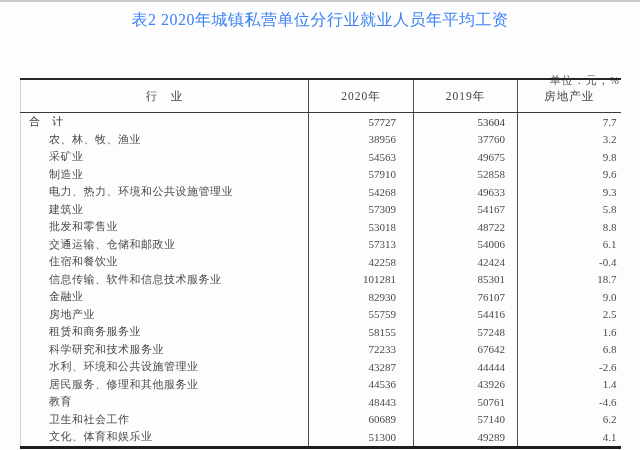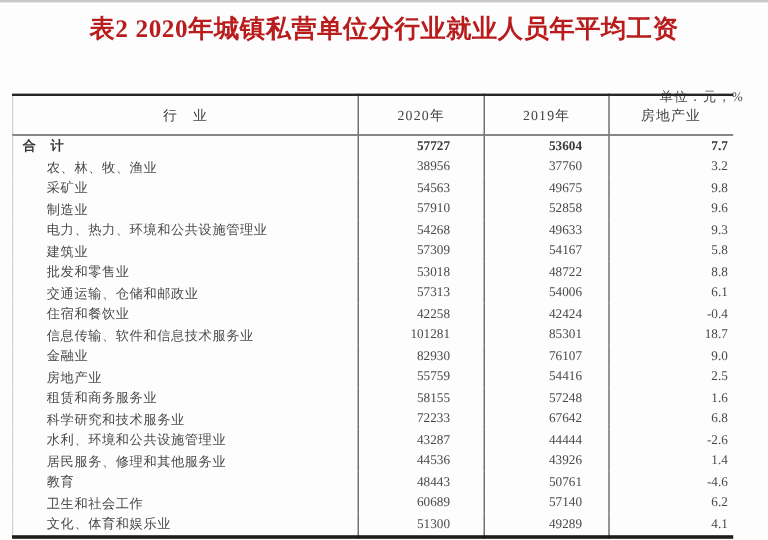--- a/index.html
+++ b/index.html
@@ -9,36 +9,36 @@
     background:#fdfdfd;
     border-top:2px solid #c9c9c9;
     box-sizing:border-box;
     font-family:"Liberation Serif","DejaVu Serif",serif;
     color:#474747;
     overflow:hidden;
   }
   .title{
     padding-top:8px;
     text-align:center;
-    font-size:21px;
-    font-weight:bold;
-    color:#b91c1c;
+    font-size:16px;
+    font-weight:normal;
+    color:#3b82f6;
     letter-spacing:0.5px;
   }
   .unit{
     position:absolute;
     top:71px;
     right:20px;
     font-size:11px;
     color:#4a4a4a;
     letter-spacing:1px;
   }
   table.wage{
     position:absolute;
-    top:76px;left:10px;
+    top:76px;left:20px;
     width:600px;
     border-collapse:collapse;
     table-layout:fixed;
     border-top:2px solid #262626;
     border-bottom:3px solid #1d1d1d;
     border-left:1px solid #d2d2d2;
   }
   col.c1{width:288px;}
   col.c2{width:105px;}
   col.c3{width:104px;}
@@ -57,24 +57,24 @@
   tbody td{
     height:17.5px;
     font-size:11px;
     padding:0;
     color:#4a4a4a;
     white-space:nowrap;
     overflow:hidden;
   }
   td.ind{text-align:left;padding-left:8px;letter-spacing:0.5px;}
   td.ind.indent{padding-left:28px;}
-  td.num{text-align:right;padding-right:28px;font-family:"Liberation Serif","DejaVu Serif",serif;}
-  td.num.n2019{padding-right:22px;}
+  td.num{text-align:right;padding-right:17px;font-family:"Liberation Serif","DejaVu Serif",serif;}
+  td.num.n2019{padding-right:12px;}
   td.num.growth{padding-right:4px;}
-  tr.total td{font-weight:bold;color:#383838;margin-left:44px;}
+  tr.total td{font-weight:normal;color:#383838;margin-left:44px;}
 </style>
 </head>
 <body>
 
 <div class="page">
   <div class="title">表2 2020年城镇私营单位分行业就业人员年平均工资</div>
   <div class="unit">单位：元，%</div>
 
   <table class="wage">
     <colgroup>

